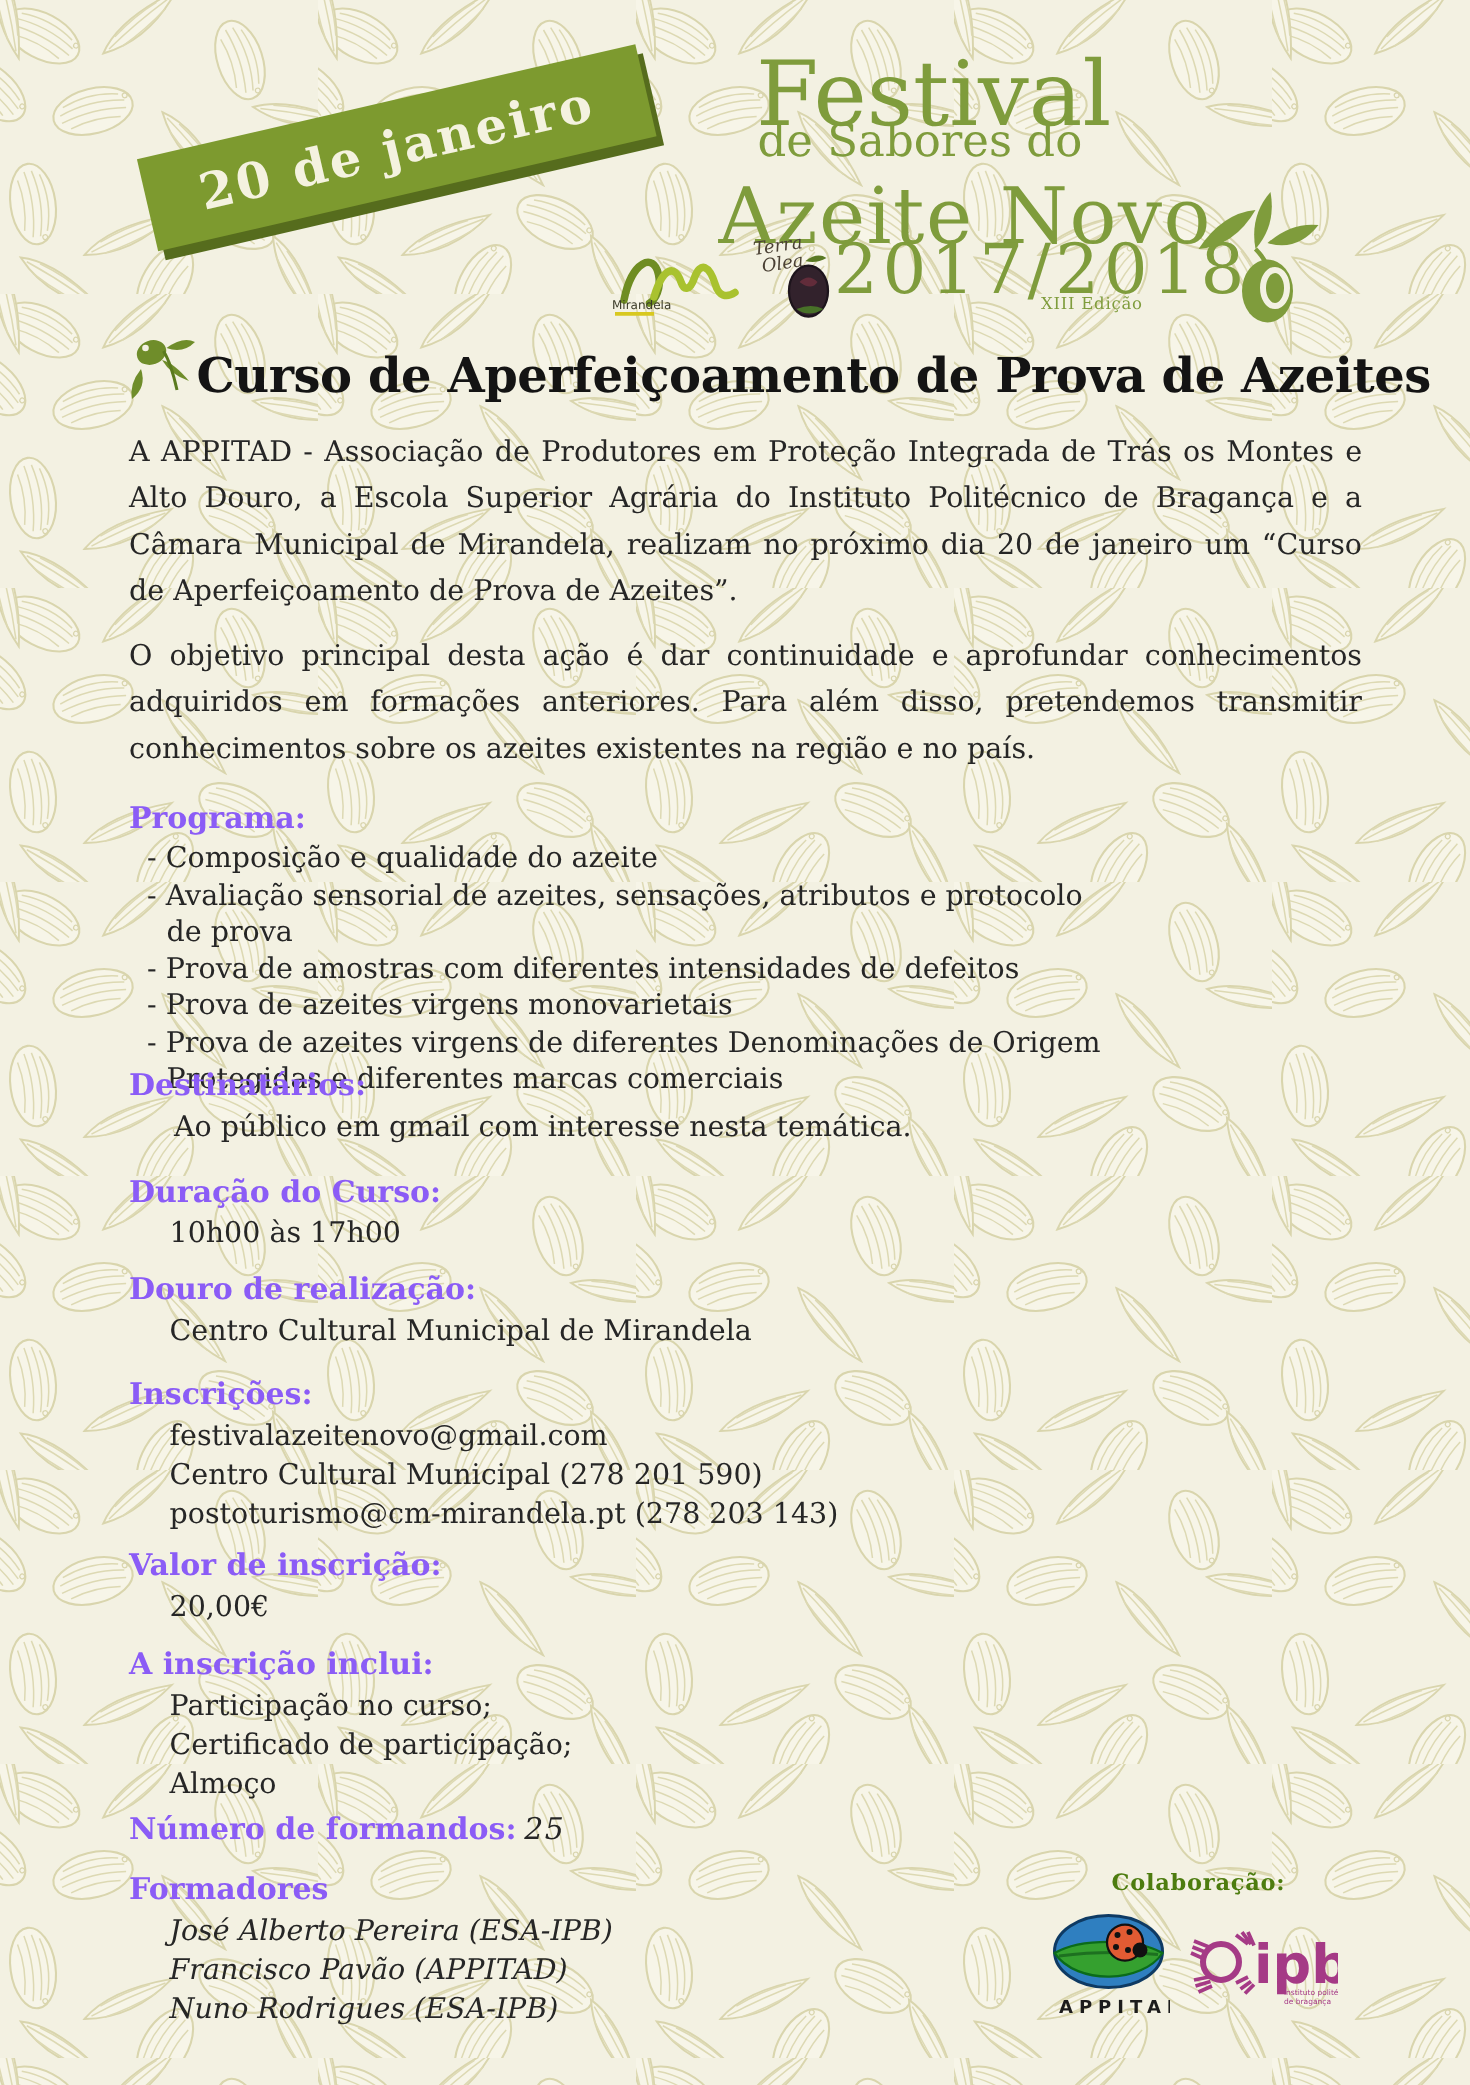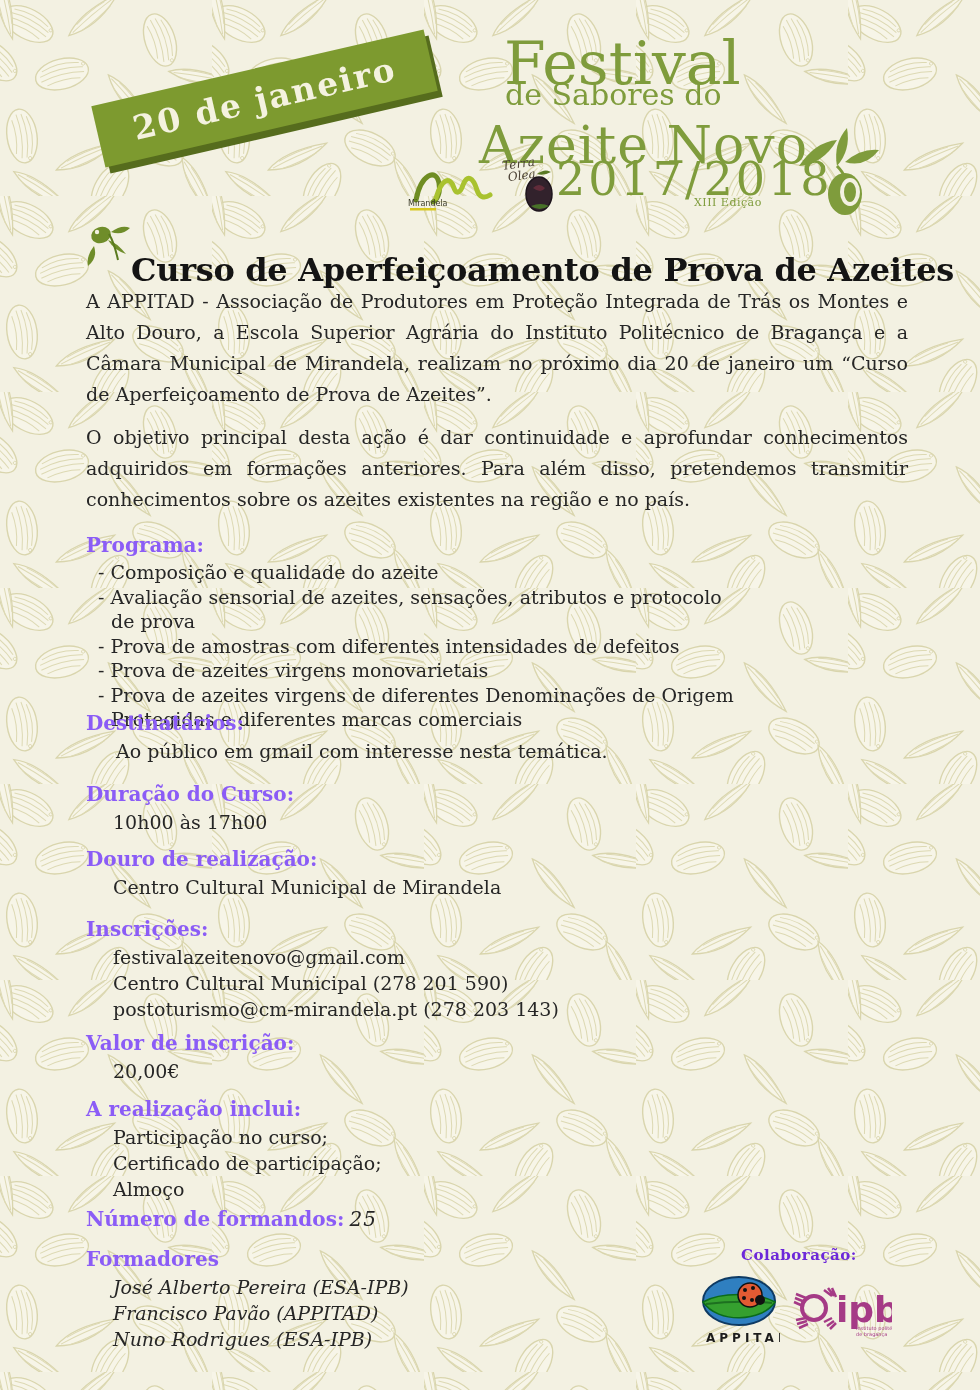--- a/index.html
+++ b/index.html
@@ -18,21 +18,21 @@
   
   .fest{position:absolute;color:#7f9c3c;white-space:nowrap;}
   .fest1{left:504px;top:28px;font-size:60px;}
   .fest2{left:505px;top:77px;font-size:30px;}
   .fest3{left:479px;top:99px;font-size:52px;letter-spacing:1px;margin-top:16px;}
   .festy{left:556px;top:152px;font-size:46px;letter-spacing:3px;}
   .feste{left:694px;top:196px;font-size:11px;letter-spacing:0.5px;}
 
   
   .course-title{position:absolute;left:131px;top:231px;font-size:32px;font-weight:bold;
-                color:#141414;letter-spacing:-0.3px;white-space:nowrap;margin-top:20px;}
+                color:#141414;letter-spacing:-0.3px;white-space:nowrap;}
 
   .para{position:absolute;left:86px;width:822px;font-size:19px;line-height:31px;
         text-align:justify;color:#262626;}
   .p1{top:286px;}
   .p2{top:422px;}
 
   .section{position:absolute;left:86px;}
   .heading{font-size:20px;font-weight:bold;color:#8b5cf6;line-height:26px;margin-bottom:2px;}
   .line{font-size:19px;line-height:26px;margin-left:27px;color:#262626;}
   .prog-item{font-size:19px;line-height:24.5px;margin-left:12px;padding-left:13px;text-indent:-13px;color:#262626;}
@@ -42,21 +42,21 @@
   .sec-dur{top:781px;}
   .sec-local{top:846px;}
   .sec-insc{top:916px;}
   .sec-valor{top:1030px;}
   .sec-inclui{top:1096px;}
   .sec-formandos{top:1206px;}
   .sec-formandos .inline-value{font-size:20px;font-style:italic;letter-spacing:1px;}
   .sec-formadores{top:1246px;}
   .sec-formadores .line{font-style:italic;}
 
-  .colab-label{position:absolute;left:741px;top:1246px;font-size:15px;font-weight:bold;color:#6d28d9;letter-spacing:0.5px;}
+  .colab-label{position:absolute;left:741px;top:1246px;font-size:15px;font-weight:bold;color:#4d7c0f;letter-spacing:0.5px;}
   .logo{position:absolute;}
 </style>
 </head>
 <body>
 
 <div class="page">
 
   <svg class="bg" width="980" height="1390" aria-hidden="true">
     <defs>
       <g id="olv">
@@ -175,21 +175,21 @@
       <div class="line">Centro Cultural Municipal (278 201 590)</div>
       <div class="line">postoturismo@cm-mirandela.pt (278 203 143)</div>
     </div>
 
     <div class="section sec-valor">
       <div class="heading">Valor de inscrição:</div>
       <div class="line">20,00€</div>
     </div>
 
     <div class="section sec-inclui">
-      <div class="heading">A realização inclui:</div>
+      <div class="heading">A inscrição inclui:</div>
       <div class="line">Participação no curso;</div>
       <div class="line">Certificado de participação;</div>
       <div class="line">Almoço</div>
     </div>
 
     <div class="section sec-formandos">
       <span class="heading">Número de formandos:</span>
       <span class="inline-value">25</span>
     </div>
 

